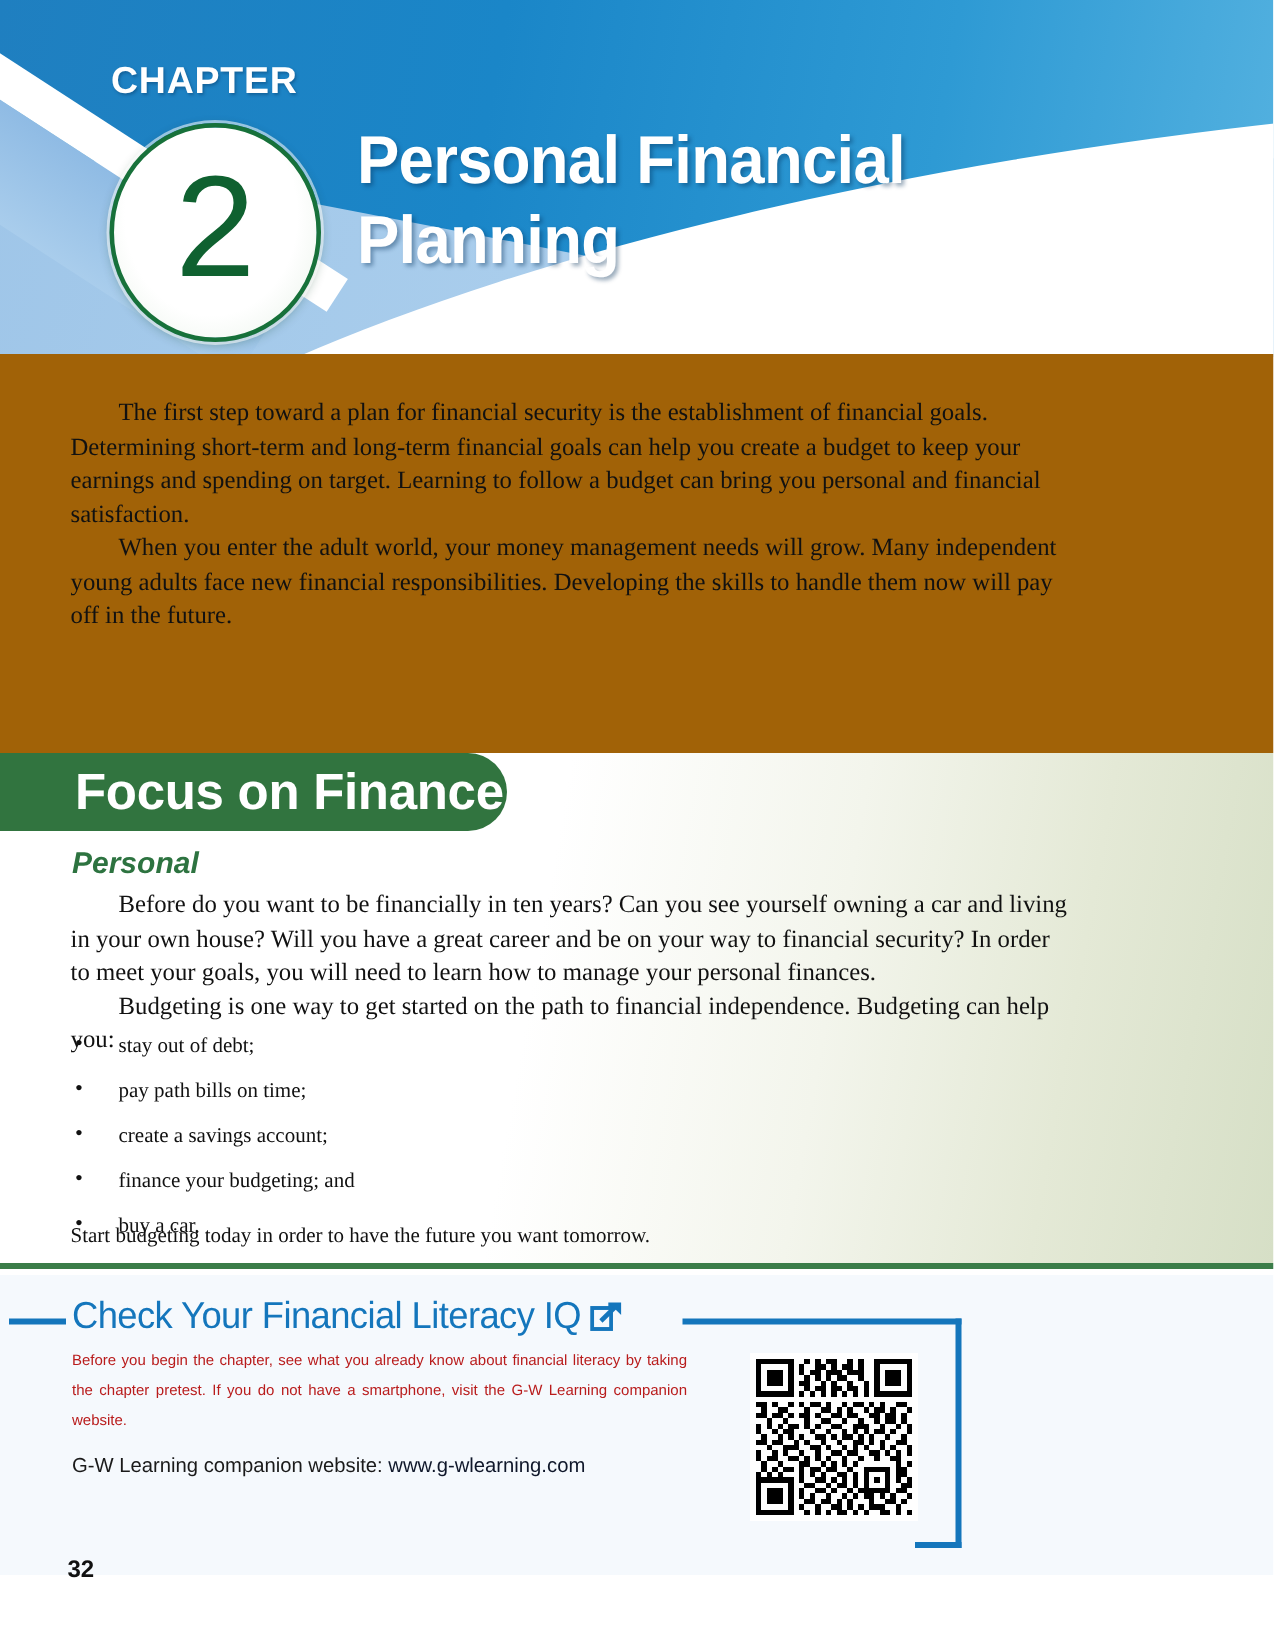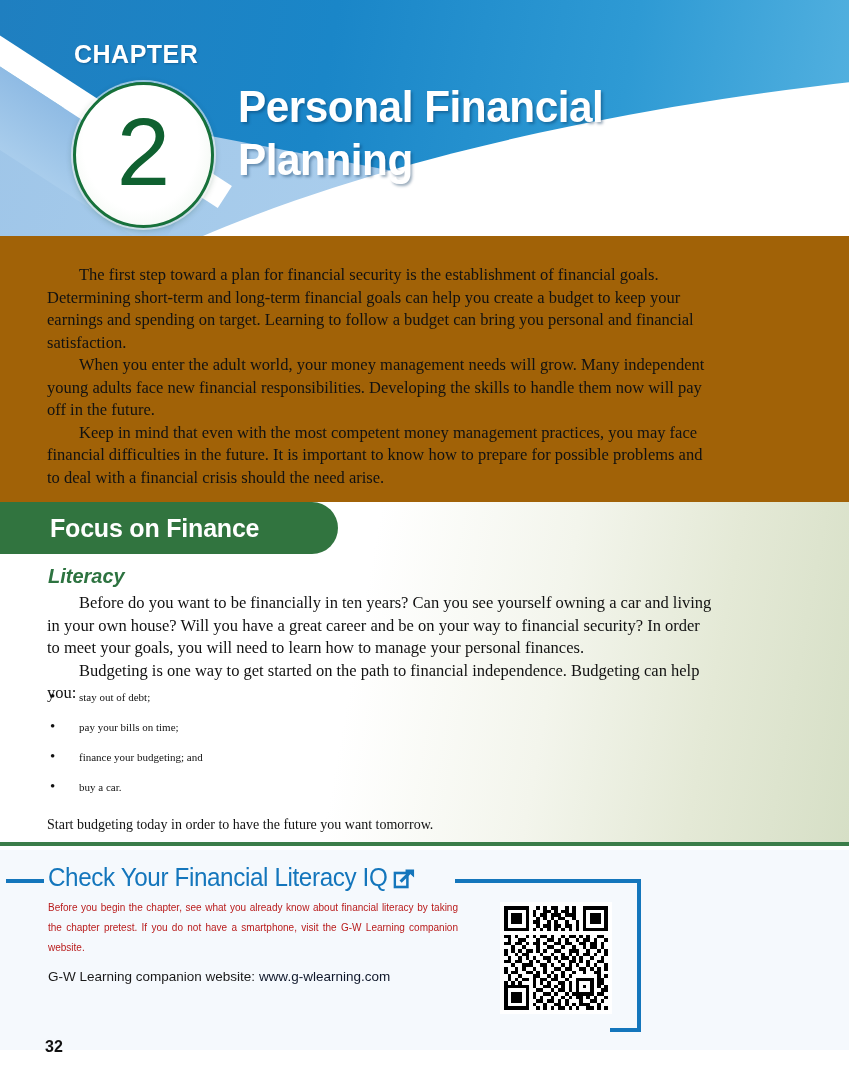--- a/index.html
+++ b/index.html
@@ -162,21 +162,21 @@
     left: 0; top: 0;
     width: 338px; height: 52px;
     background: #31743f;
     border-radius: 0 26px 26px 0;
     display: flex;
     align-items: center;
   }
   .focus-tab-label {
     font-family: "Liberation Sans", sans-serif;
     font-weight: bold;
-    font-size: 25px;
+    font-size: 34px;
     color: #ffffff;
     margin-left: 50px;
     letter-spacing: -0.2px;
   }
   .focus-subhead {
     position: absolute;
     left: 48px; top: 63px;
     font-family: "Liberation Sans", sans-serif;
     font-weight: bold;
     font-style: italic;
@@ -192,21 +192,21 @@
     line-height: 22.5px;
     color: #111111;
   }
   .focus-body p { text-indent: 32px; margin: 0; }
   .focus-list {
     position: absolute;
     left: 47px; top: 186px;
     width: 665px;
     list-style: none;
     font-family: "Liberation Serif", serif;
-    font-size: 11px;
+    font-size: 14px;
     color: #111111;
   }
   .focus-list li {
     position: relative;
     padding-left: 32px;
     margin-bottom: 11px;
     line-height: 19px;
   }
   .focus-list li::before {
     content: "\2022";
@@ -334,39 +334,39 @@
       <span class="chapter-num">2</span>
     </div>
 
     <div class="chapter-title">Personal Financial Planning</div>
   </div>
 
   <div class="intro-block">
     <div class="intro-text">
       <p>The first step toward a plan for financial security is the establishment of financial goals. Determining short-term and long-term financial goals can help you create a budget to keep your earnings and spending on target. Learning to follow a budget can bring you personal and financial satisfaction.</p>
       <p>When you enter the adult world, your money management needs will grow. Many independent young adults face new financial responsibilities. Developing the skills to handle them now will pay off in the future.</p>
-      <p>Keep in mind that even with the most competent money management practices, you may face financial difficulties in the future. It is important to know how to prepare for possible problems and to deal with a financial crisis should the need arise.</p>
     </div>
   </div>
 
   <div class="focus-block">
     <div class="focus-tab">
       <span class="focus-tab-label">Focus on Finance</span>
     </div>
 
-    <div class="focus-subhead">Literacy</div>
+    <div class="focus-subhead">Personal</div>
 
     <div class="focus-body">
       <p>Before do you want to be financially in ten years? Can you see yourself owning a car and living in your own house? Will you have a great career and be on your way to financial security? In order to meet your goals, you will need to learn how to manage your personal finances.</p>
       <p>Budgeting is one way to get started on the path to financial independence. Budgeting can help you:</p>
     </div>
 
     <ul class="focus-list">
       <li>stay out of debt;</li>
-      <li>pay your bills on time;</li>
+      <li>pay path bills on time;</li>
+      <li>create a savings account;</li>
       <li>finance your budgeting; and</li>
       <li>buy a car.</li>
     </ul>
 
     <div class="focus-closing">Start budgeting today in order to have the future you want tomorrow.</div>
   </div>
 
   <div class="literacy-block">
     <div class="literacy-rule-left"></div>
 

